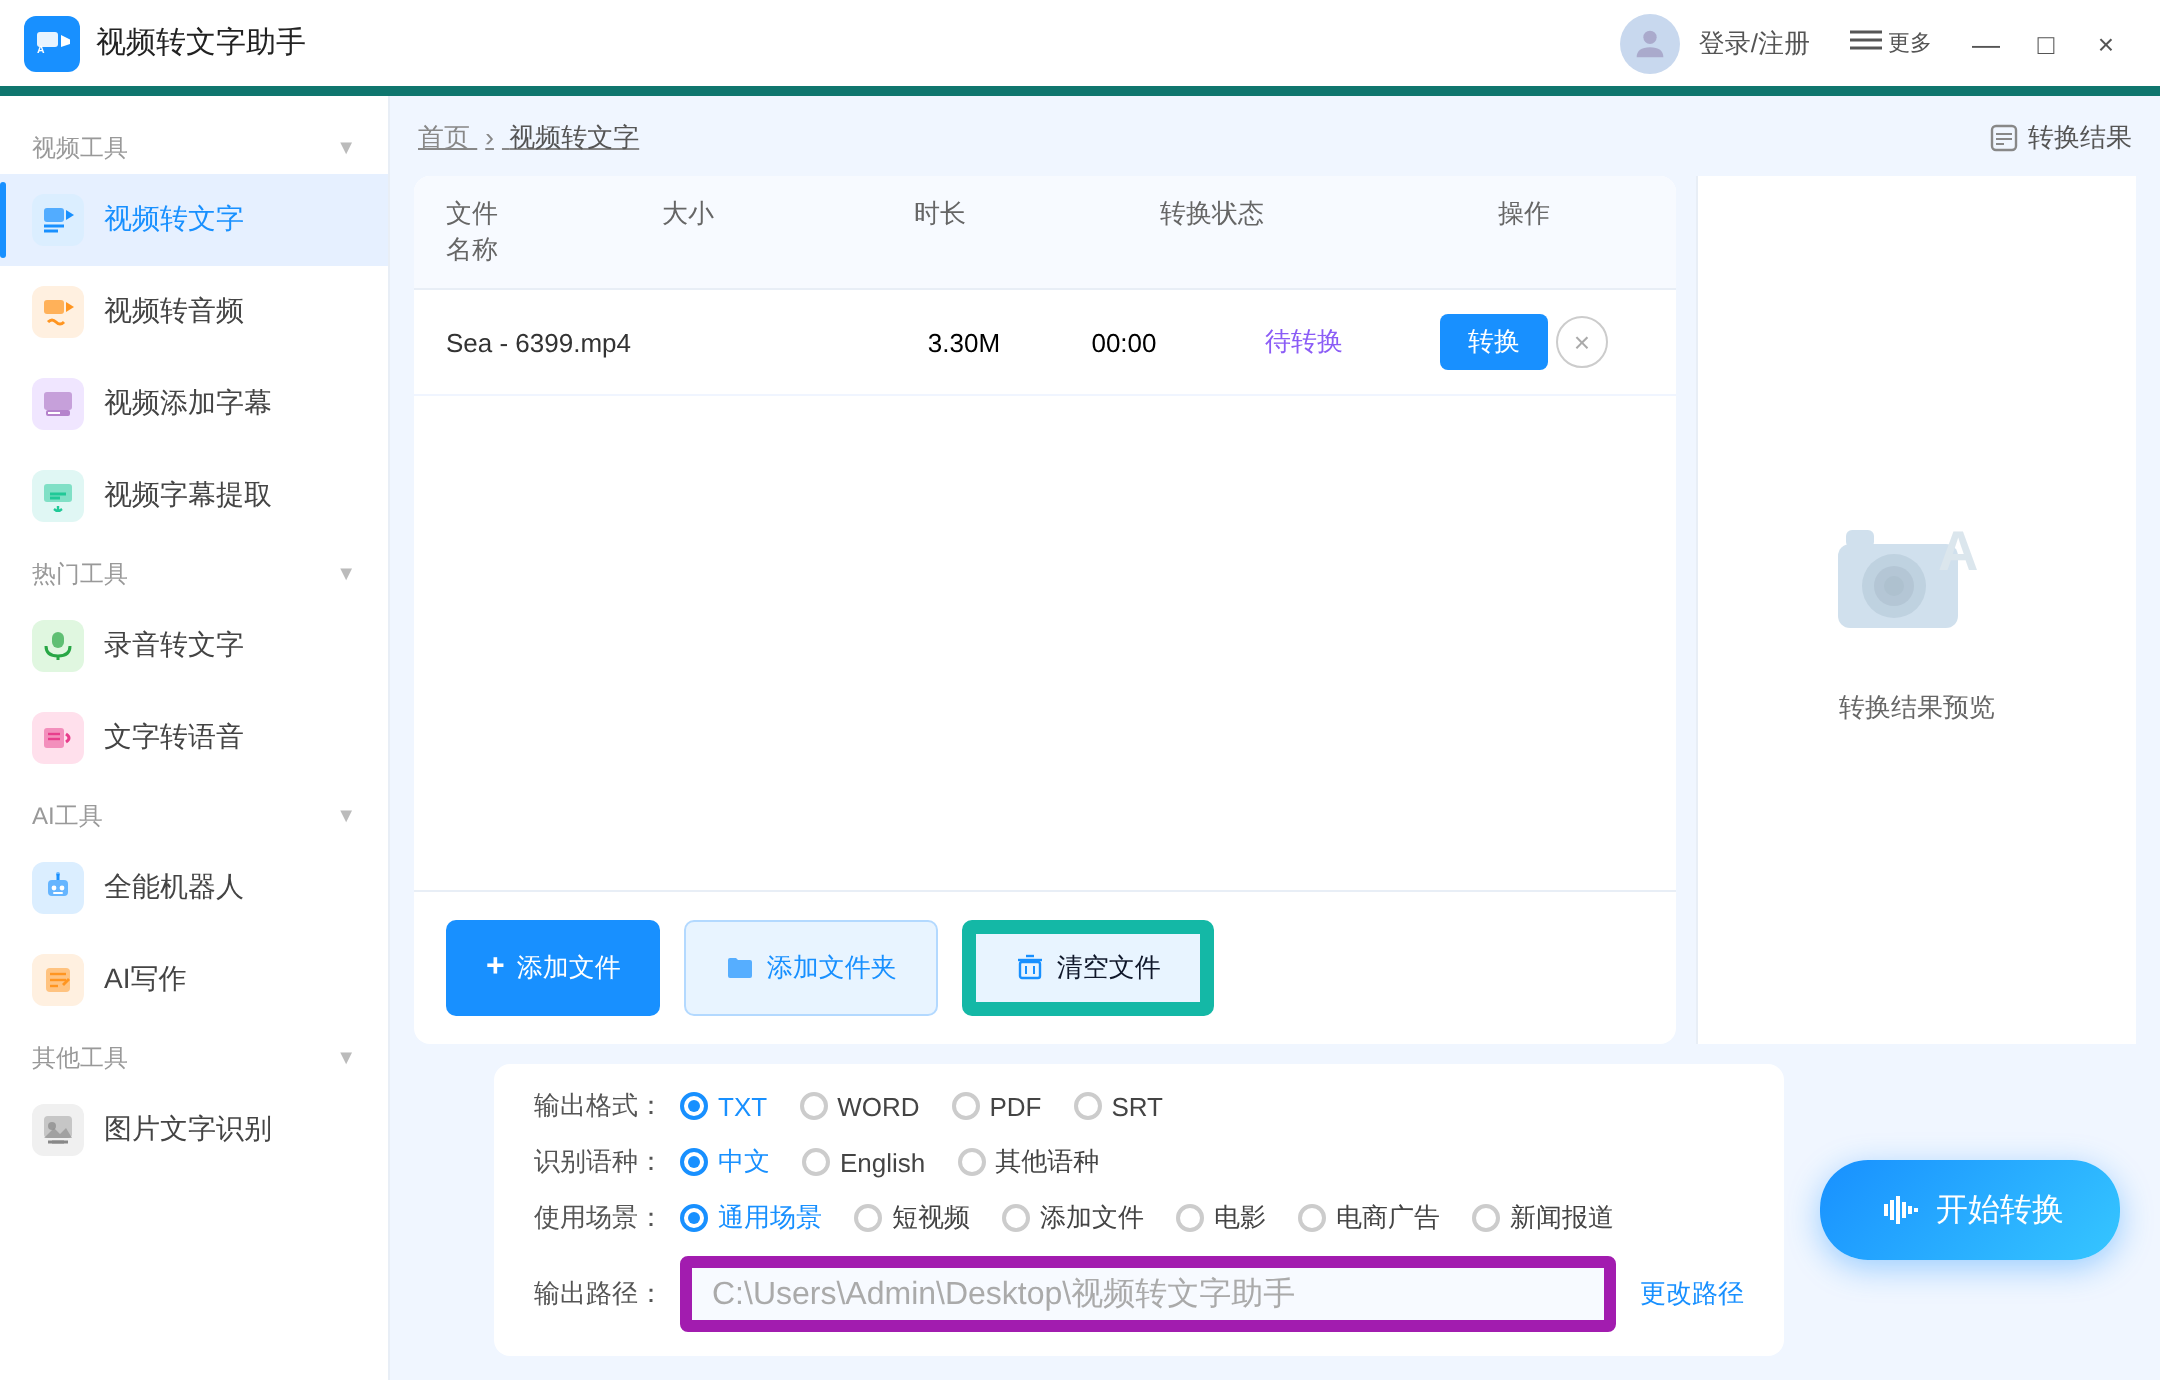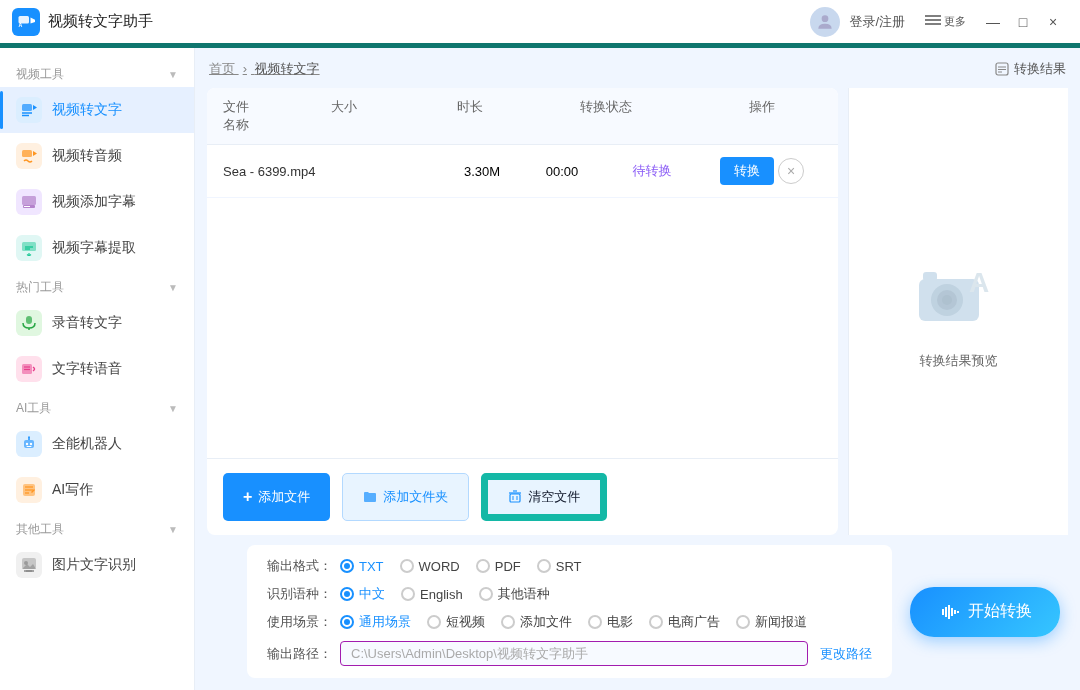--- a/index.html
+++ b/index.html
@@ -199,24 +199,24 @@
     .radio-circle.active { border-color: #1890ff; }
     .radio-circle.active::after {
       content: ''; width: 6px; height: 6px;
       border-radius: 50%; background: #1890ff;
     }
     .radio-text { font-size: 13px; color: #444; }
     .radio-text.active { color: #1890ff; }
     .path-input {
       flex: 1;
       background: #f7faff;
-      border: 1px solid #a21caf;
+      border: 6px solid #a21caf;
       border-radius: 4px;
       padding: 4px 10px;
-      font-size: 13px;
+      font-size: 16px;
       color: #aaa;
       outline: none;
     }
     .btn-change-path {
       font-size: 13px; color: #1890ff; cursor: pointer; margin-left: 4px; white-space: nowrap;
     }
     .btn-start {
       background: linear-gradient(135deg, #1890ff, #36c6ff);
       color: white;
       border: none;

